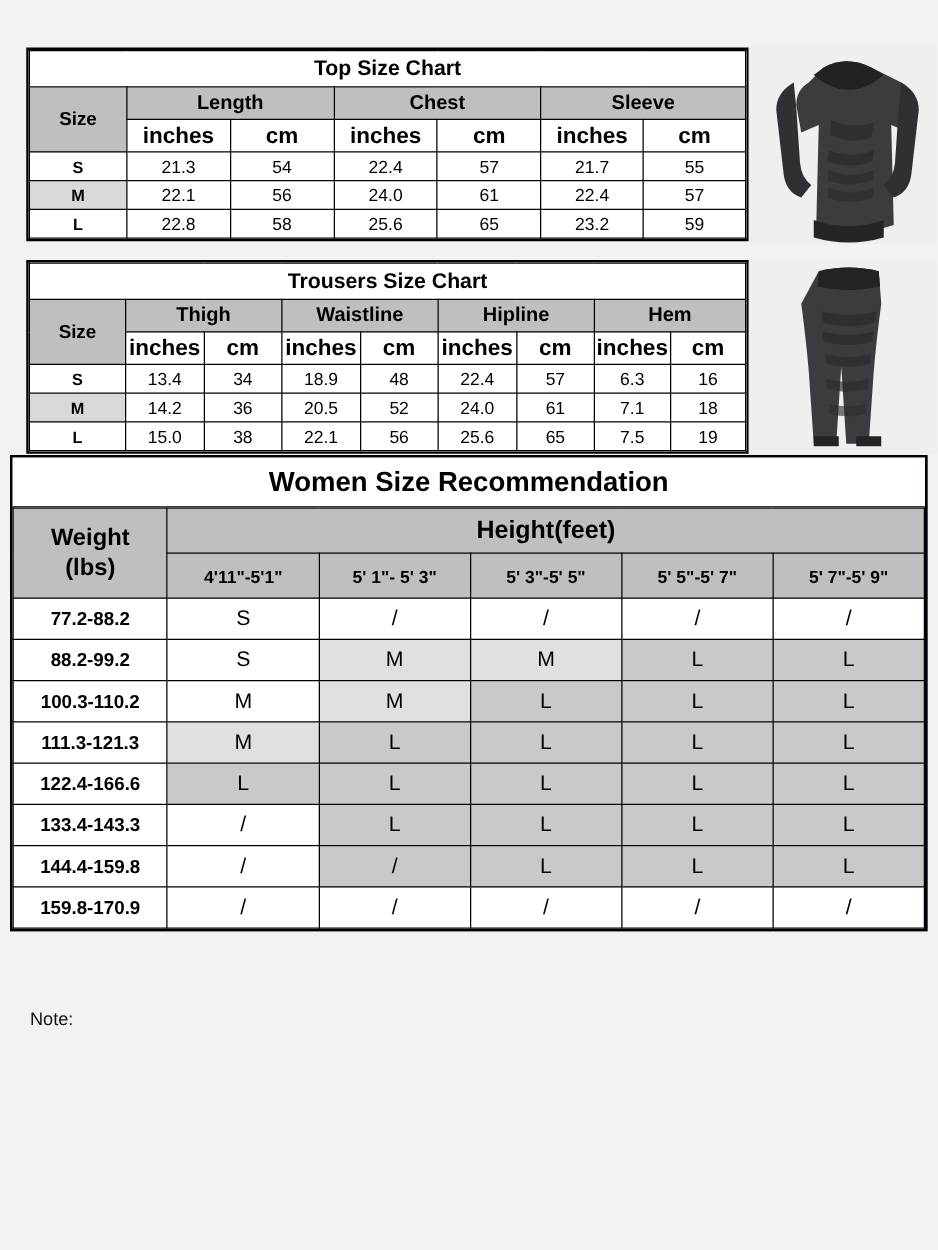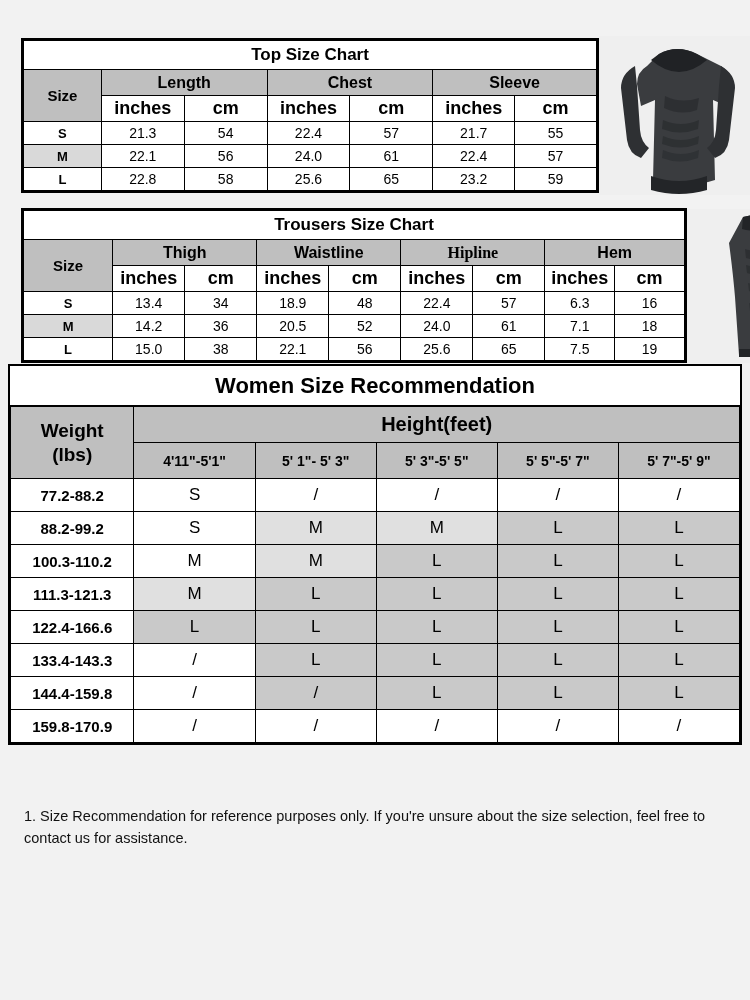--- a/index.html
+++ b/index.html
@@ -222,31 +222,31 @@
           <path d="M64 114 q18 8 36 0 l-1 8 q-18 7 -36 0 z" fill="#2a2c2f" opacity="0.65"></path>
           <path d="M122 30 q14 8 14 22 l-6 52 q-2 14 -14 18 l-8 -10 q8 -6 9 -18 l3 -44 z" fill="#2e3033"></path>
           <path d="M36 30 q-14 8 -14 22 l6 52 q2 14 14 18 l8 -10 q-8 -6 -9 -18 l-3 -44 z" fill="#2e3033"></path>
           <path d="M52 140 q28 10 56 0 l0 14 q-28 8 -56 0 z" fill="#232528"></path>
         </g>
       </svg>
     </div>
   </div>
 
   <div class="chart-block" id="trousers-block" style="left:8px; top:208px;">
-    <div class="chart-table-wrap" style="width:666px;">
+    <div class="chart-table-wrap" style="width:578px;">
       <table>
         <tbody>
             <tr>
           <td class="chart-title" colspan="9">Trousers Size Chart</td>
         </tr>
         <tr>
           <td class="size-head" rowspan="2" style="width:78px;">Size</td>
           <td class="grp-head" colspan="2" style="width:126px;">Thigh</td>
           <td class="grp-head" colspan="2" style="width:126px;">Waistline</td>
-          <td class="grp-head" colspan="2" style="width:126px;font-family:Liberation Serif, serif;">Hipline</td>
+          <td class="grp-head" colspan="2" style="width:126px;">Hipline</td>
           <td class="grp-head" colspan="2" style="width:122px;">Hem</td>
         </tr>
         <tr>
           <td class="unit-head" style="width:63px;">inches</td>
           <td class="unit-head" style="width:63px;">cm</td>
           <td class="unit-head" style="width:63px;">inches</td>
           <td class="unit-head" style="width:63px;">cm</td>
           <td class="unit-head" style="width:63px;">inches</td>
           <td class="unit-head" style="width:63px;">cm</td>
           <td class="unit-head" style="width:61px;">inches</td>
@@ -388,16 +388,16 @@
         <td class="rec-cell sh-white">/</td>
         <td class="rec-cell sh-white">/</td>
         <td class="rec-cell sh-white">/</td>
         <td class="rec-cell sh-white">/</td>
       </tr>
     </tbody>
       </table>
   </div>
 
   <div id="note">
-    <p>1. Size Recommendation for reference purposes only. If you're unsure about the size selection, feel free to contact us for assistance.</p>
+    <p>Note:</p>
   </div>
 
 </div>
 
 </body></html>

